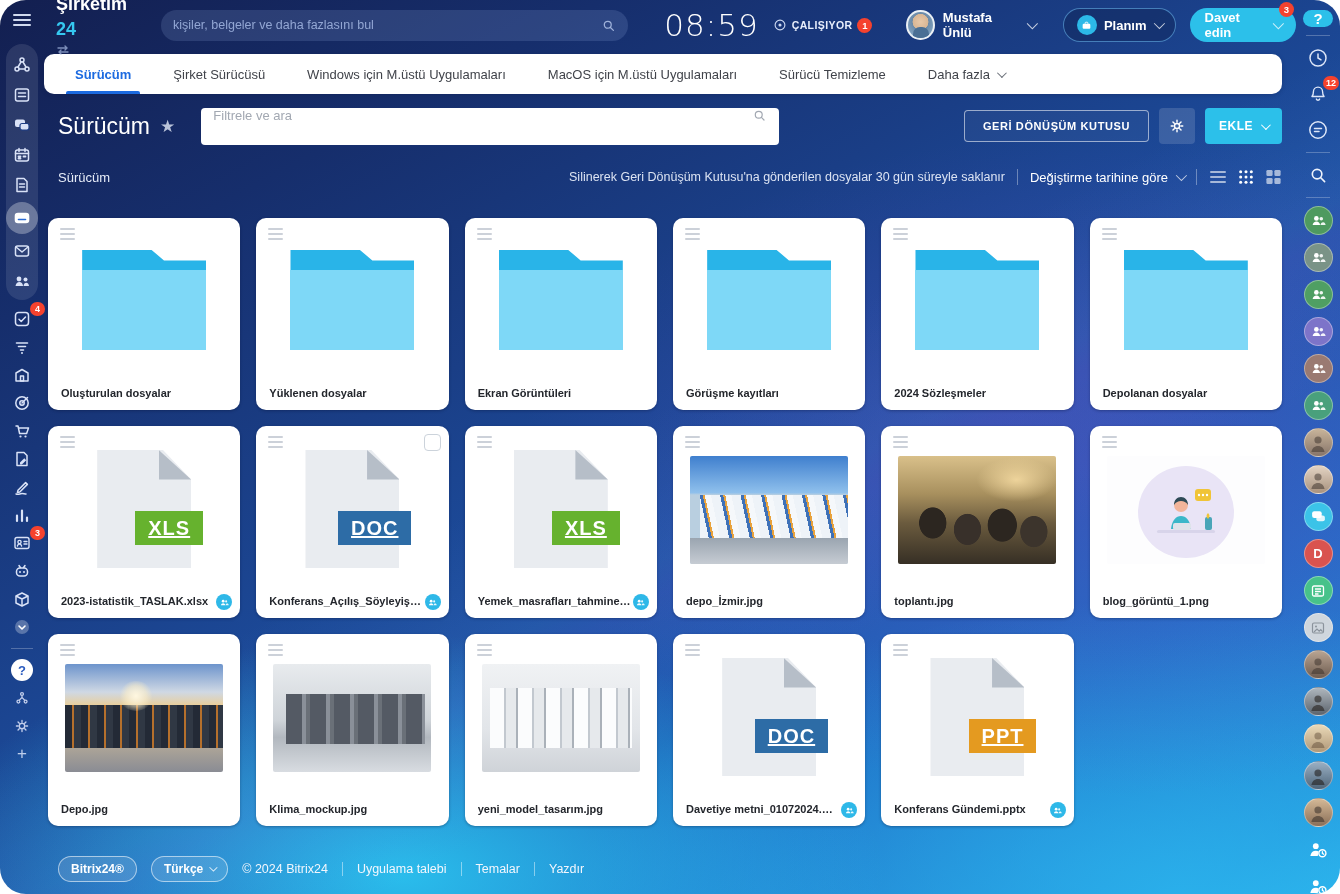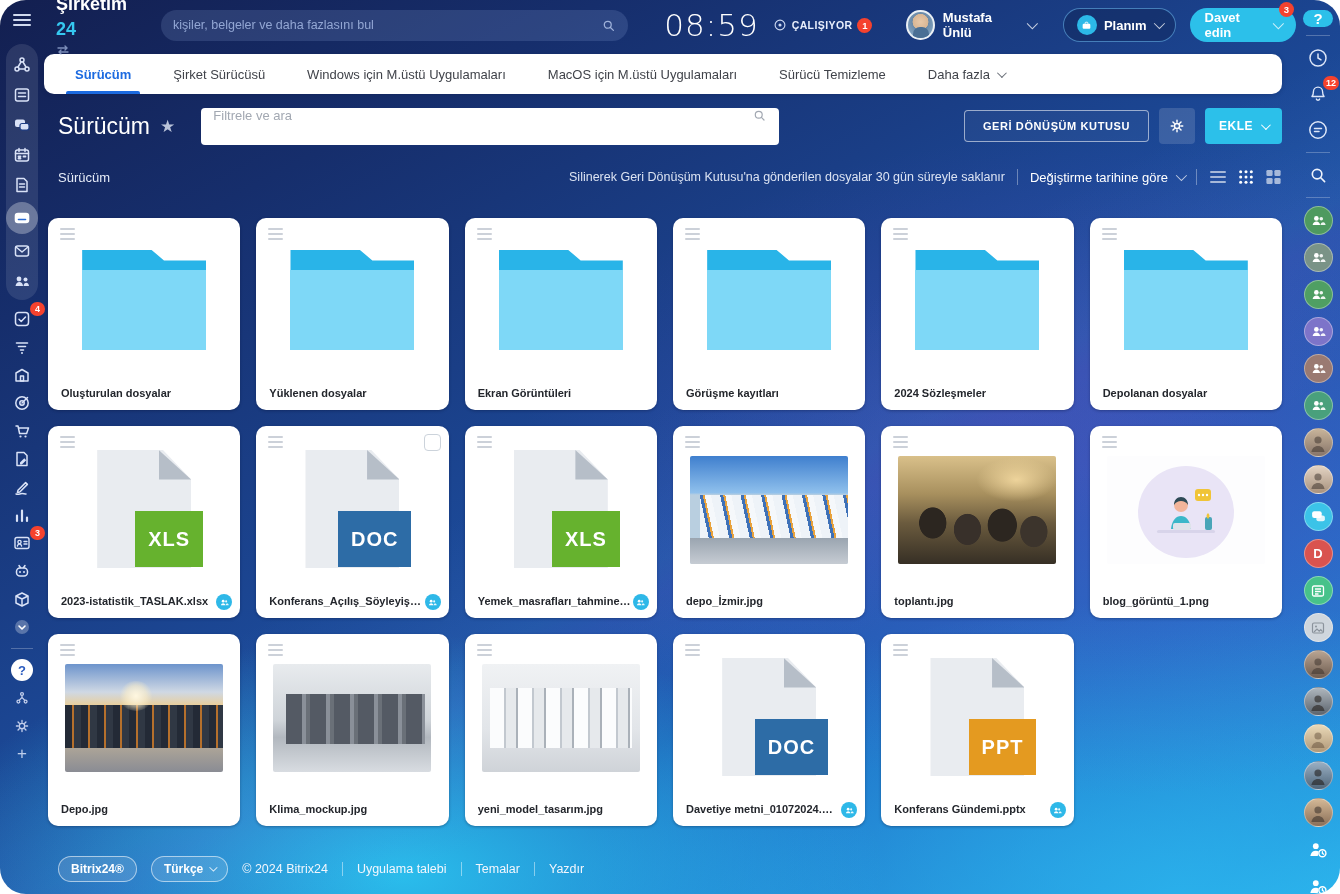--- a/index.html
+++ b/index.html
@@ -108,21 +108,21 @@
   .card-label.full { right:11px; }
   .share-dot { position:absolute; right:8px; bottom:8px; width:16px; height:16px; border-radius:50%; background:#2eb8e8; display:flex; align-items:center; justify-content:center; }
 
   .folder { position:relative; width:124px; height:100px; margin:32px auto 0; }
   .folder .ftab { position:absolute; left:0; right:0; top:0; height:20px; background:#29b4e8; clip-path:polygon(0 0,56% 0,66% 52%,100% 52%,100% 100%,0 100%); }
   .folder .fbody { position:absolute; left:0; right:0; top:20px; bottom:0; background:#7ed8f7; }
 
   .docpage { position:relative; width:94px; height:118px; margin:24px auto 0; }
   .docpage .pg { position:absolute; inset:0; background:#e9ecf0; clip-path:polygon(0 0,70% 0,100% 25%,100% 100%,0 100%); }
   .docpage .fold { position:absolute; top:0; left:65.5%; width:34.5%; height:25%; background:#b6bec8; clip-path:polygon(0 0,100% 100%,0 100%); }
-  .fbadge { position:absolute; right:-12px; top:52%; color:#fff; font-weight:bold; font-size:20px; letter-spacing:1px; padding:18px 13px; line-height:1; }
+  .fbadge { position:absolute; right:-12px; top:52%; color:#fff; font-weight:bold; font-size:20px; letter-spacing:1px; padding:7px 13px; line-height:1;text-decoration:underline; }
   .fbadge.xls { background:#66b22e; } .fbadge.doc { background:#2d6ca6; } .fbadge.ppt { background:#e49a20; }
 
   .thumb { position:relative; width:158px; height:108px; margin:30px auto 0; overflow:hidden; border-radius:2px; }
   .th-izmir { background:linear-gradient(180deg,#3f7fce 0%,#8fc0ec 34%,#b9cfe0 36%,#b9cfe0 100%); }
   .th-izmir:before { content:""; position:absolute; left:6%; right:0; top:36%; height:42%;
     background:repeating-linear-gradient(78deg,#eef3f8 0 9px,#3e71b8 9px 12px,#e8a23c 12px 14px,#f5f8fb 14px 20px); }
   .th-izmir:after { content:""; position:absolute; left:0; right:0; bottom:0; height:24%; background:linear-gradient(180deg,#9aa5b0,#c6ccd3); }
   .th-toplanti { background:linear-gradient(180deg,#d9c08a 0%,#a8905e 35%,#6b5b3e 62%,#362f25 100%); }
   .th-toplanti:before { content:""; position:absolute; inset:0; background:
     radial-gradient(14px 16px at 22% 62%, #2c2620 95%, transparent),

